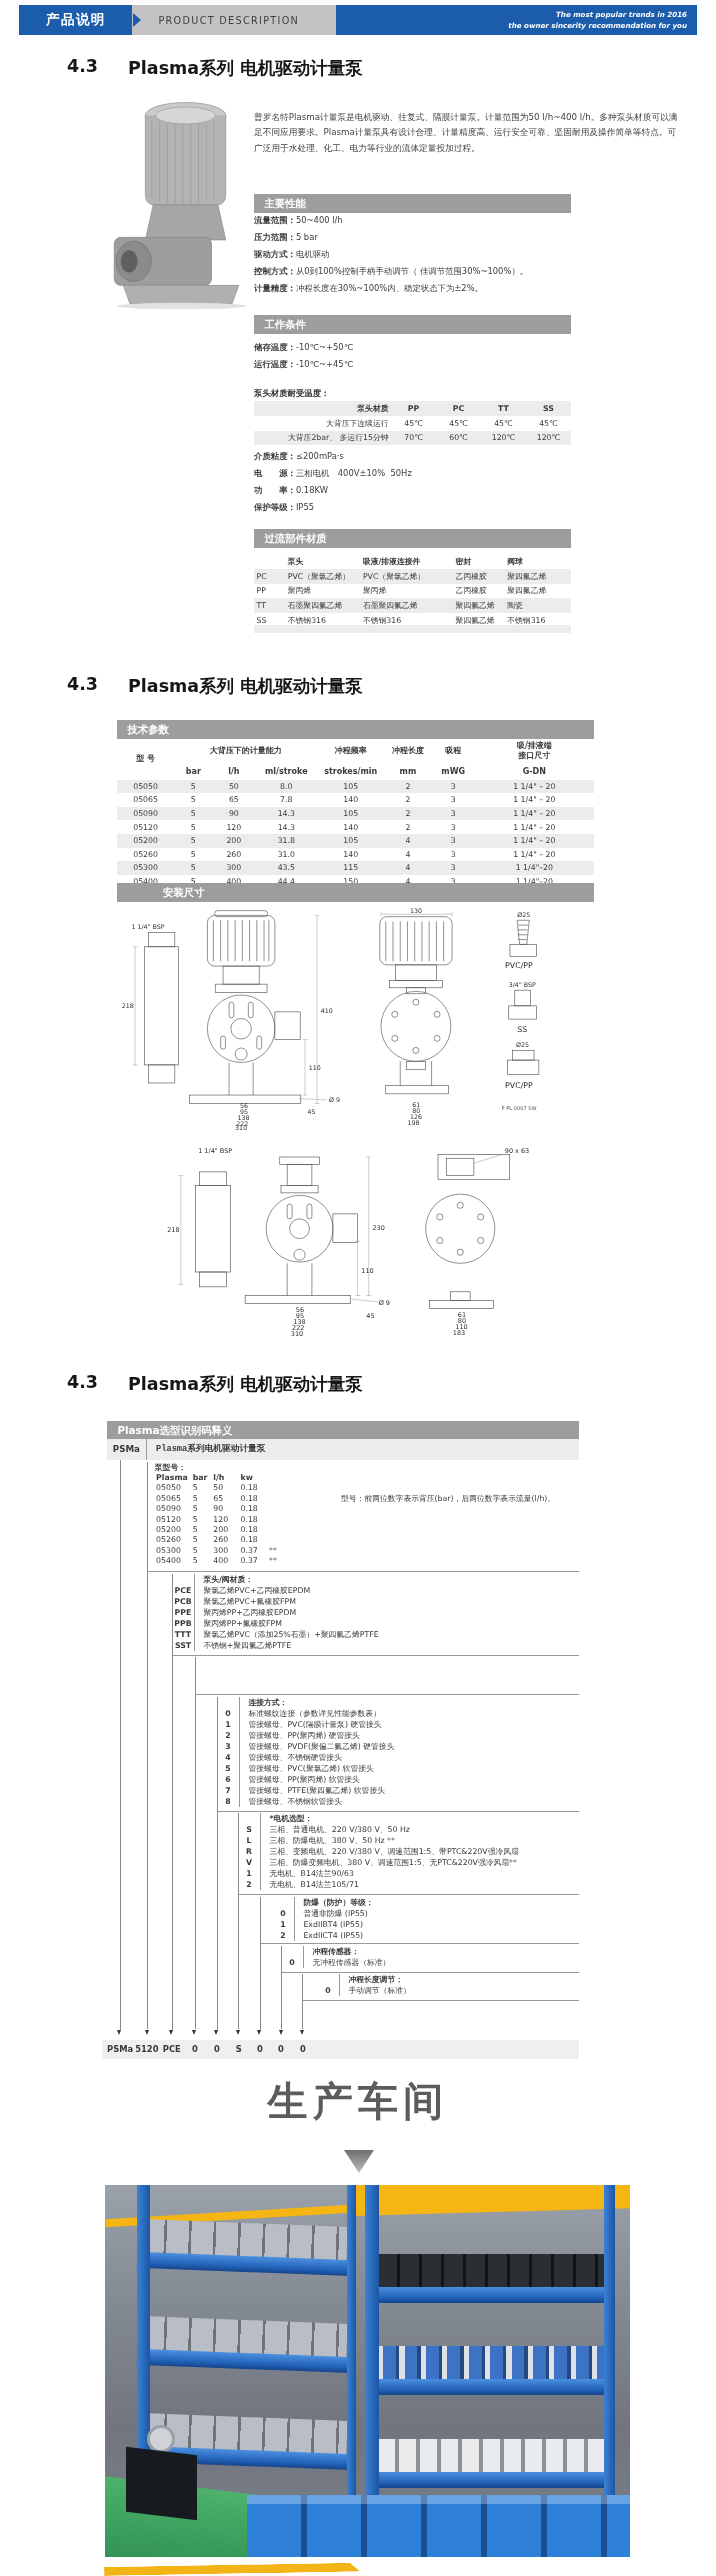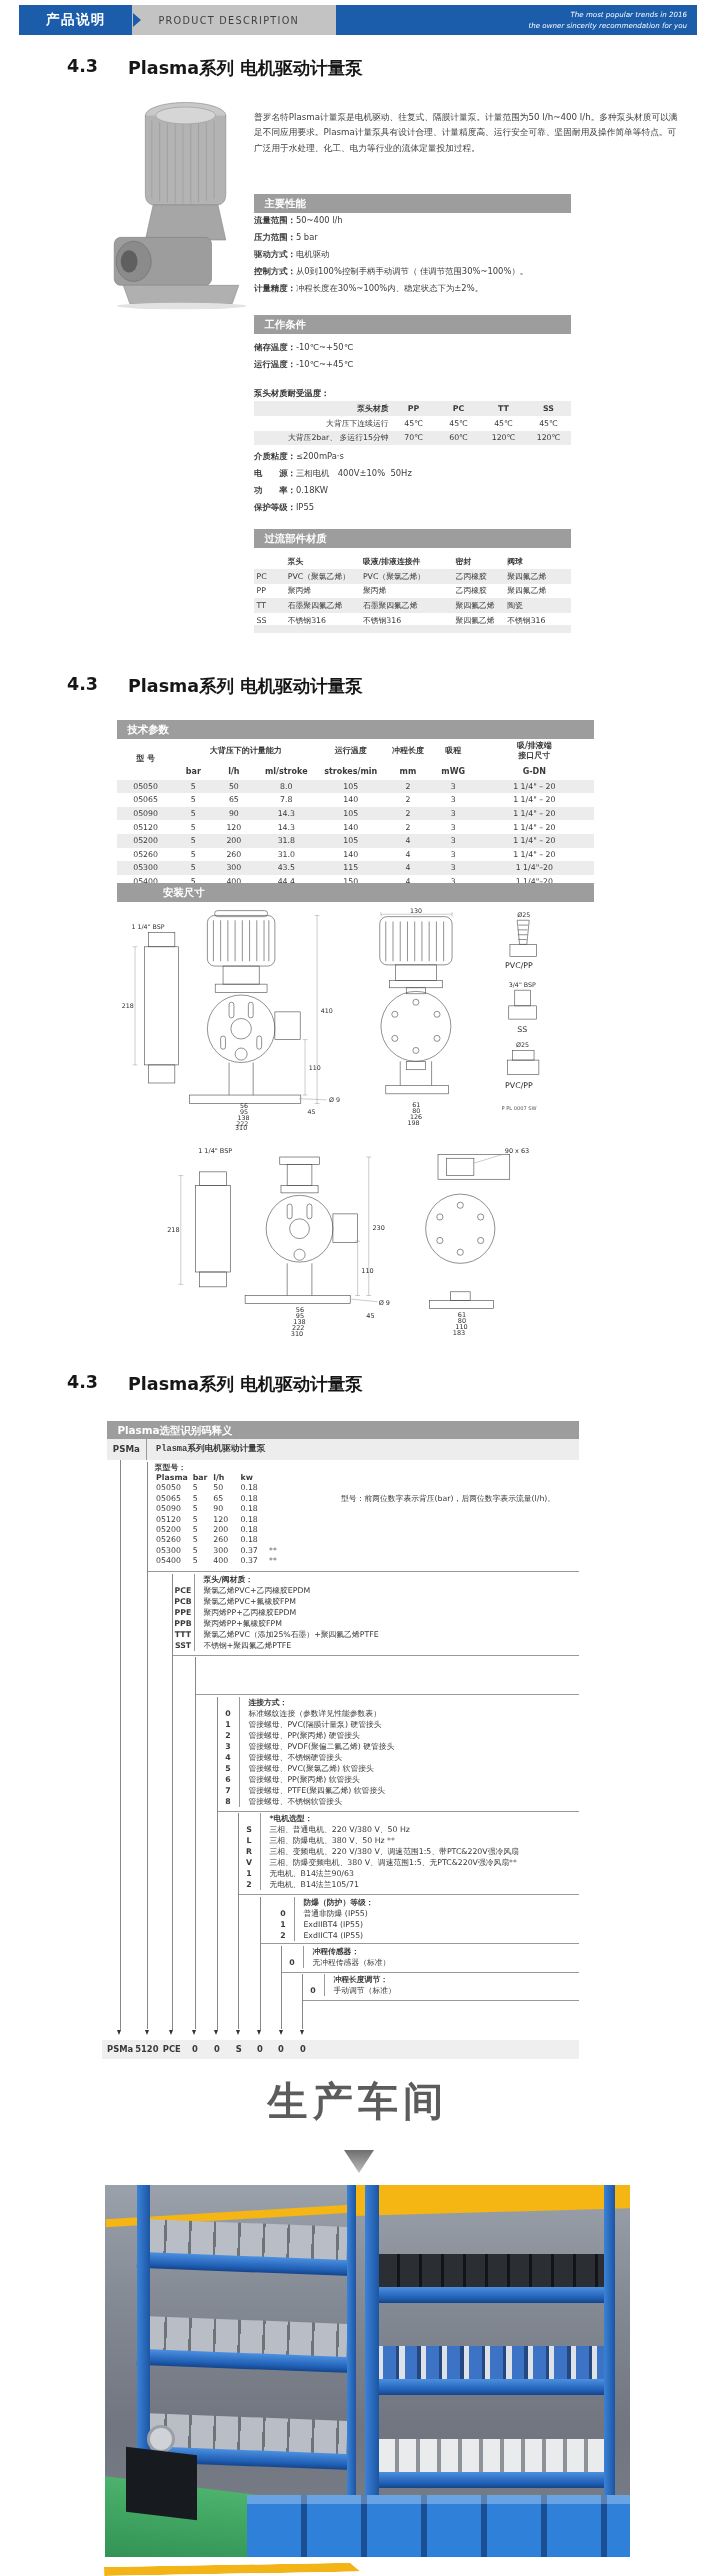--- a/index.html
+++ b/index.html
@@ -9,21 +9,21 @@
   .abs{position:absolute;}
 
   
   #hdr{top:5.2px;left:19.4px;width:678px;height:30px;display:flex;}
   .hd-cn{position:relative;width:113px;background:#1b5cab;color:#fff;font-size:13.6px;font-weight:bold;
          display:flex;align-items:center;justify-content:center;letter-spacing:1.3px;z-index:2;}
   .hd-cn::after{content:"";position:absolute;right:-8.4px;top:50%;transform:translateY(-50%);
          border-top:7.1px solid transparent;border-bottom:7.1px solid transparent;border-left:8.4px solid #1b5cab;}
   .hd-en{width:204px;background:#c3c3c3;color:#3f3f3f;font-size:9.7px;letter-spacing:1.3px;
          display:flex;align-items:center;padding-left:26px;box-sizing:border-box;}
-  .hd-bn{flex:1;background:#1b5cab;color:#fff;font-size:7.1px;font-weight:normal;font-style:italic;
+  .hd-bn{flex:1;background:#1b5cab;color:#fff;font-size:7.1px;font-weight:bold;font-style:italic;
          text-align:right;padding:5.2px 10.4px 0 0;line-height:1.45;box-sizing:border-box;}
 
   
   .h1row{position:absolute;left:67px;display:flex;gap:30px;font-size:17.5px;font-weight:bold;color:#161616;}
   #h1a{top:56px;} #h1b{top:674px;} #h1c{top:1372px;}
 
   
   .secbar{position:absolute;height:19px;background:#9d9d9d;color:#fff;font-size:10.4px;font-weight:bold;
           line-height:19px;padding-left:10.4px;box-sizing:border-box;}
   #perfbar{top:194px;left:254px;width:317px;}
@@ -302,21 +302,21 @@
         <col style="width:13%">
     <col style="width:14%">
         <col style="width:10%">
         <col style="width:9%">
         <col style="width:25%">
       </colgroup>
     <thead>
       <tr>
         <th rowspan="2">型  号</th>
         <th colspan="3">大背压下的计量能力</th>
-        <th>运行温度</th>
+        <th>冲程频率</th>
         <th>冲程长度</th>
         <th>吸程</th>
         <th>
           <div>吸/排液端</div>
           <div>接口尺寸</div>
         </th>
       </tr>
       <tr>
         <th>bar</th>
         <th>l/h</th>
@@ -797,21 +797,21 @@
         <tr>
               <td class="c">0</td>
               <td class="d">无冲程传感器（标准）</td>
             </tr>
           </tbody>
       </table>
     </div>
     <div class="hrline" style="left:174px;top:533px;"></div>
 
     <div class="cblk" style="left:195px;top:535px;">
-      <table class="codelist" style="width:100%;">
+      <table class="codelist" style="width:100%;margin-left:15px;">
         <tbody>
           <tr>
               <td class="c"></td>
               <td class="d t">冲程长度调节：</td>
             </tr>
         <tr>
               <td class="c">0</td>
               <td class="d">手动调节（标准）</td>
             </tr>
           </tbody>

